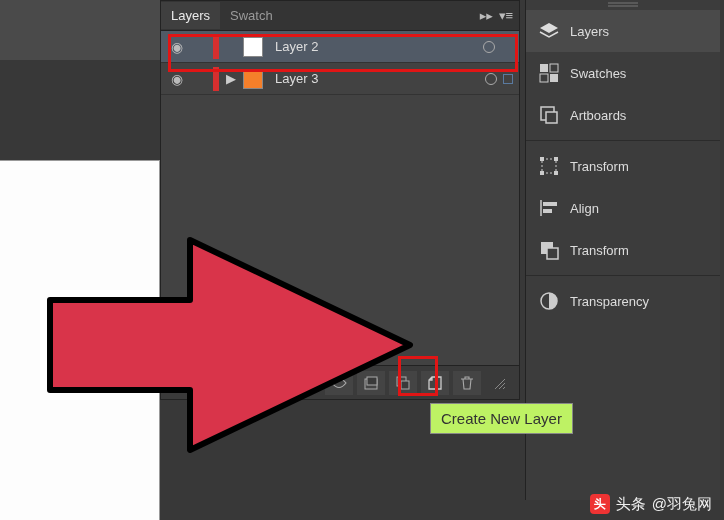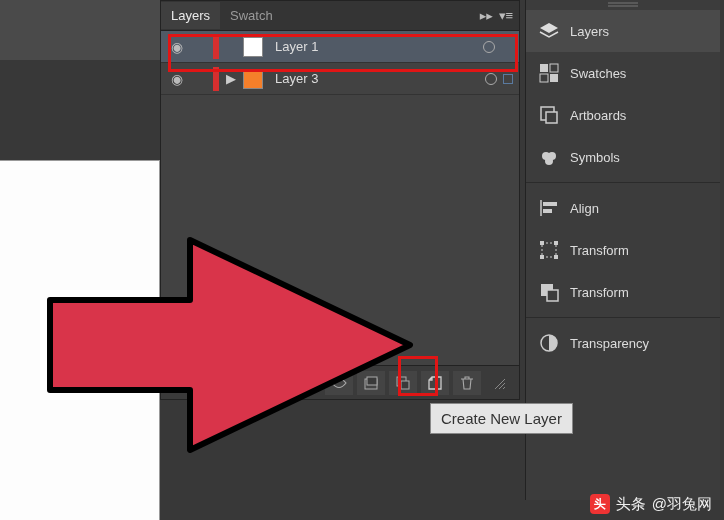--- a/index.html
+++ b/index.html
@@ -178,21 +178,21 @@
     left: 30px;
     top: 230px;
     width: 390px;
     height: 230px;
     pointer-events: none;
   }
   .tooltip {
     position: absolute;
     left: 430px;
     top: 403px;
-    background: #e5e5e5;
+    background: #bef264;
     color: #333;
     border: 1px solid #888;
     padding: 6px 10px;
     font-size: 15px;
   }
   .watermark {
     position: absolute;
     right: 12px;
     bottom: 6px;
     font-size: 15px;
@@ -225,21 +225,21 @@
     </div>
   </div>
 
   <div class="layer-list">
     <div class="layer-row selected">
       <span class="visibility-icon">◉</span>
       <span style="width:14px"></span>
       <div class="color-strip" style="background:#d62f2f"></div>
       <span class="expand-col"></span>
       <div class="layer-thumb" style="background:#ffffff"></div>
-      <div class="layer-name">Layer 1</div>
+      <div class="layer-name">Layer 2</div>
       <div class="target-circle"></div>
       <span style="width:12px"></span>
     </div>
     <div class="layer-row">
       <span class="visibility-icon">◉</span>
       <span style="width:14px"></span>
       <div class="color-strip" style="background:#d62f2f"></div>
       <span class="expand-col">▶</span>
       <div class="layer-thumb" style="background:#f57f2a"></div>
       <div class="layer-name">Layer 3</div>
@@ -317,54 +317,44 @@
   </div>
   <div class="sidebar-item">
     <span class="sidebar-icon">
       <svg width="22" height="22">
           <rect x="3" y="3" width="13" height="13" fill="none" stroke="#ccc" stroke-width="1.5"></rect>
           <rect x="8" y="8" width="11" height="11" fill="#3c3c3c" stroke="#ccc" stroke-width="1.5"></rect>
         </svg>
     </span>
     <span>Artboards</span>
   </div>
-  <div class="sidebar-item">
-    <span class="sidebar-icon">
-      <svg width="22" height="22">
-          <circle cx="8" cy="10" r="4" fill="#ccc"></circle>
-          <circle cx="14" cy="10" r="4" fill="#ccc"></circle>
-          <circle cx="11" cy="15" r="4" fill="#ccc"></circle>
-        </svg>
-    </span>
-    <span>Symbols</span>
-  </div>
 
   <div class="sidebar-sep"></div>
 
-  <div class="sidebar-item">
-    <span class="sidebar-icon">
-      <svg width="22" height="22">
-          <line x1="3" y1="3" x2="3" y2="19" stroke="#ccc" stroke-width="1.5"></line>
-          <rect x="5" y="5" width="14" height="4" fill="#ccc"></rect>
-          <rect x="5" y="12" width="9" height="4" fill="#ccc"></rect>
-        </svg>
-    </span>
-    <span>Align</span>
-  </div>
   <div class="sidebar-item">
     <span class="sidebar-icon">
       <svg width="22" height="22">
           <rect x="4" y="4" width="14" height="14" fill="none" stroke="#ccc" stroke-dasharray="2 2"></rect>
           <rect x="2" y="2" width="4" height="4" fill="#ccc"></rect>
           <rect x="16" y="2" width="4" height="4" fill="#ccc"></rect>
           <rect x="2" y="16" width="4" height="4" fill="#ccc"></rect>
           <rect x="16" y="16" width="4" height="4" fill="#ccc"></rect>
         </svg>
     </span>
     <span>Transform</span>
+  </div>
+  <div class="sidebar-item">
+    <span class="sidebar-icon">
+      <svg width="22" height="22">
+          <line x1="3" y1="3" x2="3" y2="19" stroke="#ccc" stroke-width="1.5"></line>
+          <rect x="5" y="5" width="14" height="4" fill="#ccc"></rect>
+          <rect x="5" y="12" width="9" height="4" fill="#ccc"></rect>
+        </svg>
+    </span>
+    <span>Align</span>
   </div>
   <div class="sidebar-item">
     <span class="sidebar-icon">
       <svg width="22" height="22">
           <rect x="3" y="3" width="12" height="12" fill="#ccc"></rect>
           <rect x="9" y="9" width="11" height="11" fill="#3c3c3c" stroke="#ccc" stroke-width="1.5"></rect>
         </svg>
     </span>
     <span>Transform</span>
   </div>

